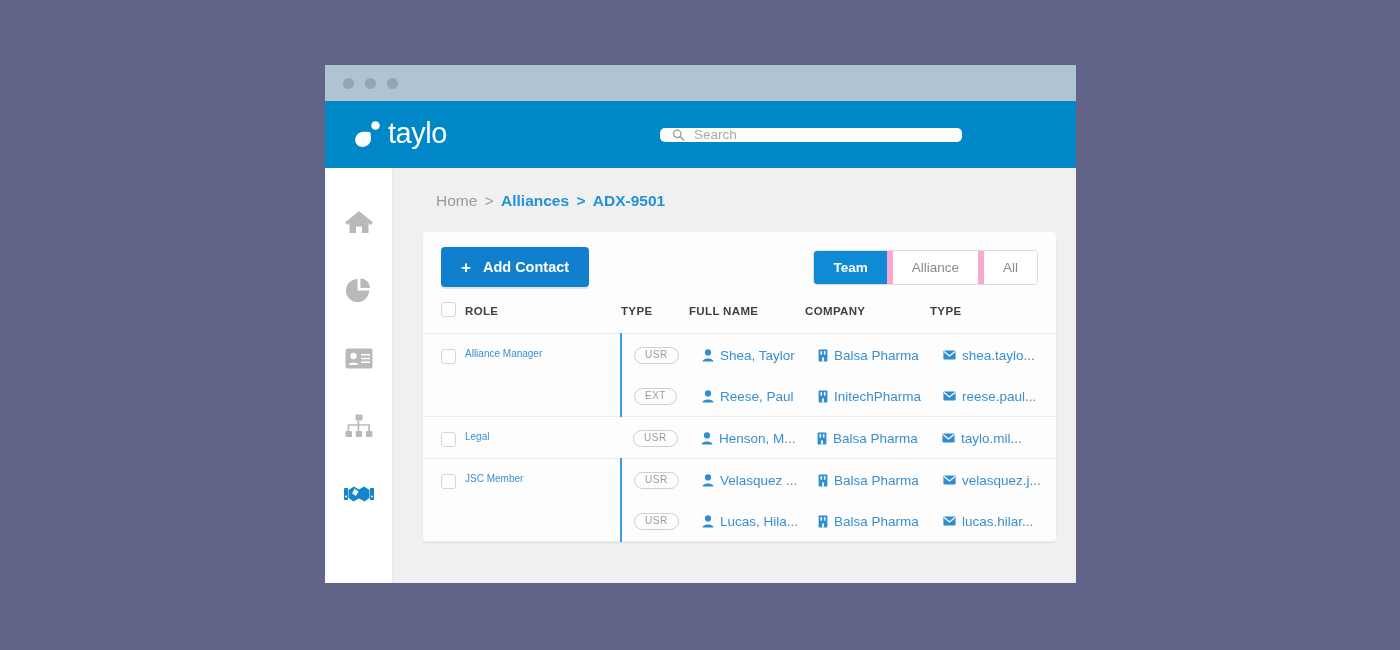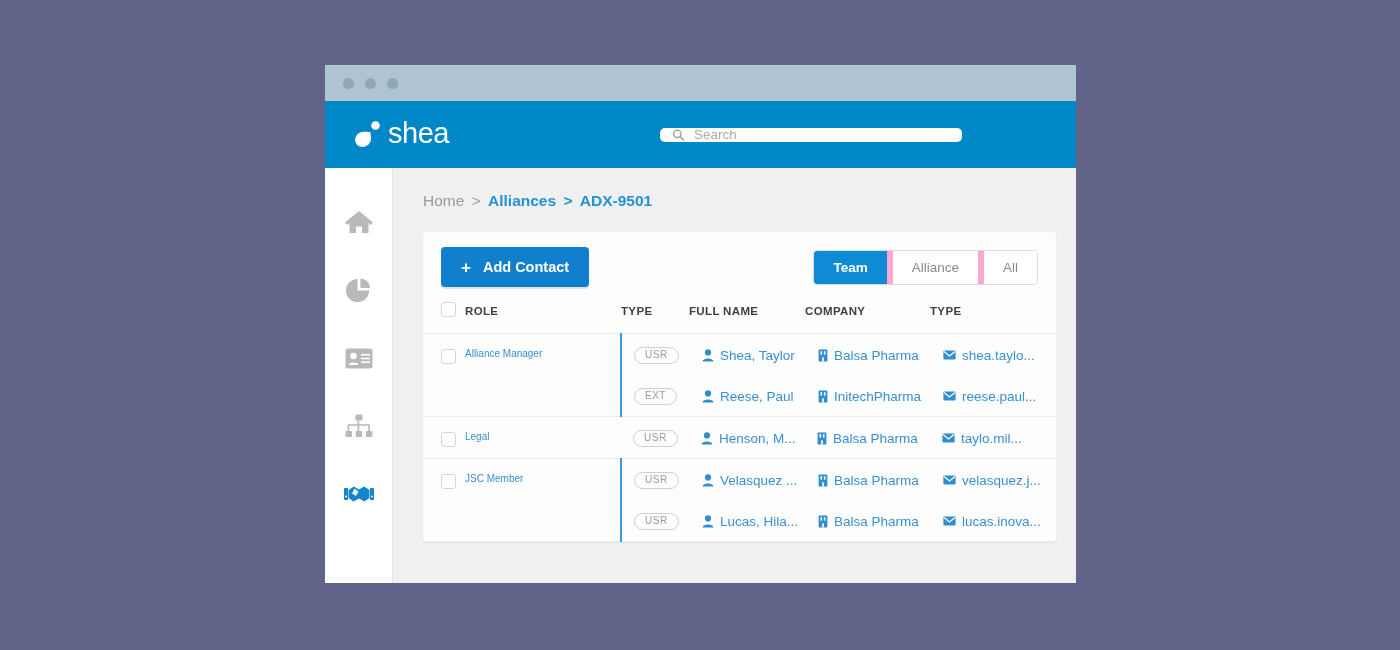--- a/index.html
+++ b/index.html
@@ -101,20 +101,21 @@
     flex: 1;
     background: #f0f0f0;
     padding: 24px 20px 0 30px;
     overflow: hidden;
   }
 
   .breadcrumb {
     font-size: 15.5px;
     margin-bottom: 22px;
     white-space: nowrap;
+    margin-left: 13px;
   }
   .crumb-home { color: #9a9a9a; font-weight: 400; }
   .crumb-sep  { color: #9a9a9a; font-weight: 400; margin: 0 3px; }
   .crumb-link { color: #2291d8; font-weight: bold; }
   .crumb-sep2 { color: #2291d8; font-weight: bold; margin: 0 3px; }
   .crumb-cur  { color: #2291d8; font-weight: bold; }
 
   
   .card {
     background: #fdfdfd;
@@ -240,21 +241,21 @@
     <span class="dot"></span>
     <span class="dot"></span>
   </div>
 
   <div class="topbar">
     <div class="logo">
       <svg class="logo-mark" viewBox="0 0 32 30">
         <circle cx="23.5" cy="5.5" r="4.3" fill="#ffffff"></circle>
         <path d="M18.5 12.5 C18.5 12.5 9.5 10.2 5.5 14.2 C1.2 18.5 3.3 25.2 8.3 26.6 C13.5 28.1 19 24.4 19 18.5 Z" fill="#ffffff"></path>
       </svg>
-      <span class="logo-word">shea</span>
+      <span class="logo-word">taylo</span>
     </div>
 
     <div class="searchbox">
       <svg width="14" height="14" viewBox="0 0 16 16">
         <circle cx="6.6" cy="6.6" r="4.6" fill="none" stroke="#9a9a9a" stroke-width="1.6"></circle>
         <line x1="10.2" y1="10.2" x2="14.3" y2="14.3" stroke="#9a9a9a" stroke-width="1.8" stroke-linecap="round"></line>
       </svg>
       <input class="search-input" type="text" placeholder="Search" style="">
     </div>
   </div>
@@ -557,21 +558,21 @@
                             </svg>
                             <span>Balsa Pharma</span>
                           </span>
                         </td>
                         <td>
                           <span class="cellwrap">
                             <svg width="13" height="10" viewBox="0 0 13 10">
                               <rect x="0.4" y="0.6" width="12.2" height="8.8" rx="1.2" fill="#2f8ed0"></rect>
                               <path d="M1 1.6 L6.5 6 L12 1.6" fill="none" stroke="#ffffff" stroke-width="1.3"></path>
                             </svg>
-                            <span>lucas.inova...</span>
+                            <span>lucas.hilar...</span>
                           </span>
                         </td>
                       </tr>
                     </tbody>
                   </table>
                 </td>
               </tr>
             </tbody>
         </table>
 

